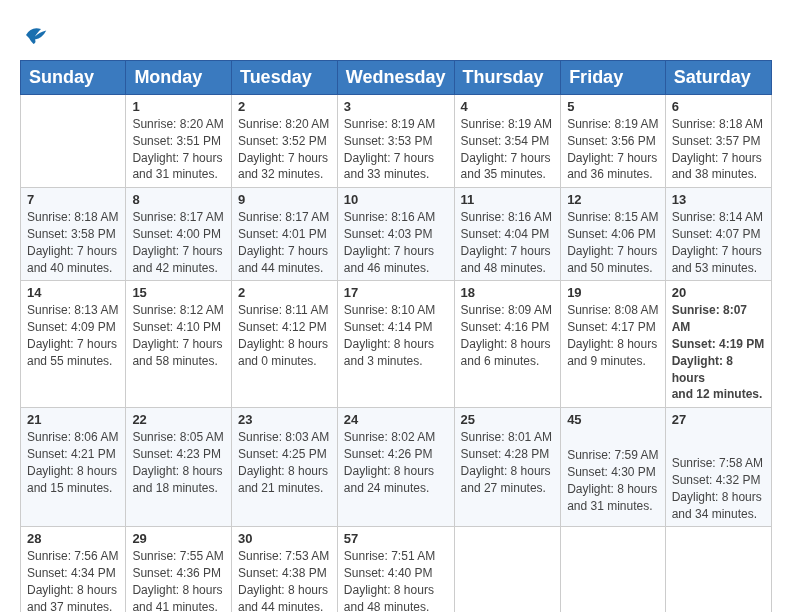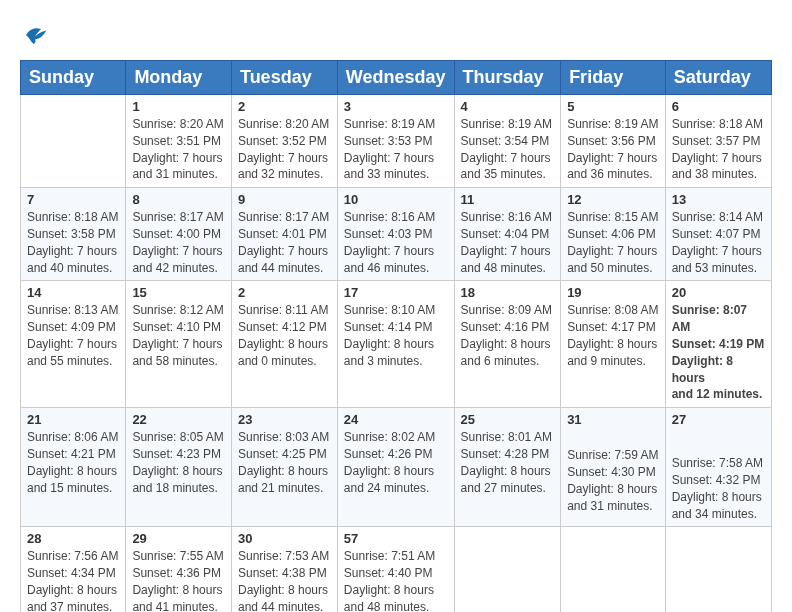--- a/index.html
+++ b/index.html
@@ -298,21 +298,21 @@
 and 24 minutes.</div>
         </td>
         <td>
           <span class="day-num">25</span>
           <div class="day-info" style="white-space: pre-line;">Sunrise: 8:01 AM
 Sunset: 4:28 PM
 Daylight: 8 hours
 and 27 minutes.</div>
         </td>
         <td>
-          <span class="day-num">31</span>
+          <span class="day-num">45</span>
           <div class="day-info" style="white-space: pre-line; margin-top: 20px;">Sunrise: 7:59 AM
 Sunset: 4:30 PM
 Daylight: 8 hours
 and 31 minutes.</div>
         </td>
         <td>
           <span class="day-num">27</span>
           <div class="day-info" style="white-space: pre-line; margin-top: 28px;">Sunrise: 7:58 AM
 Sunset: 4:32 PM
 Daylight: 8 hours

